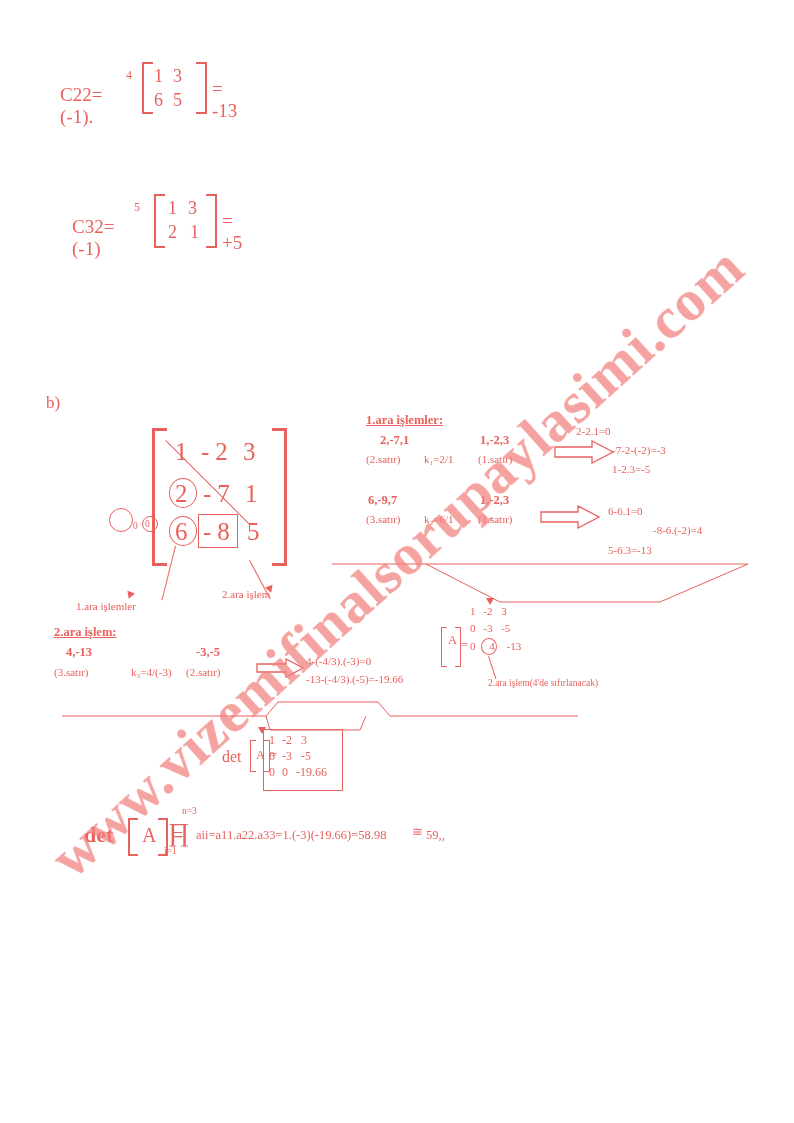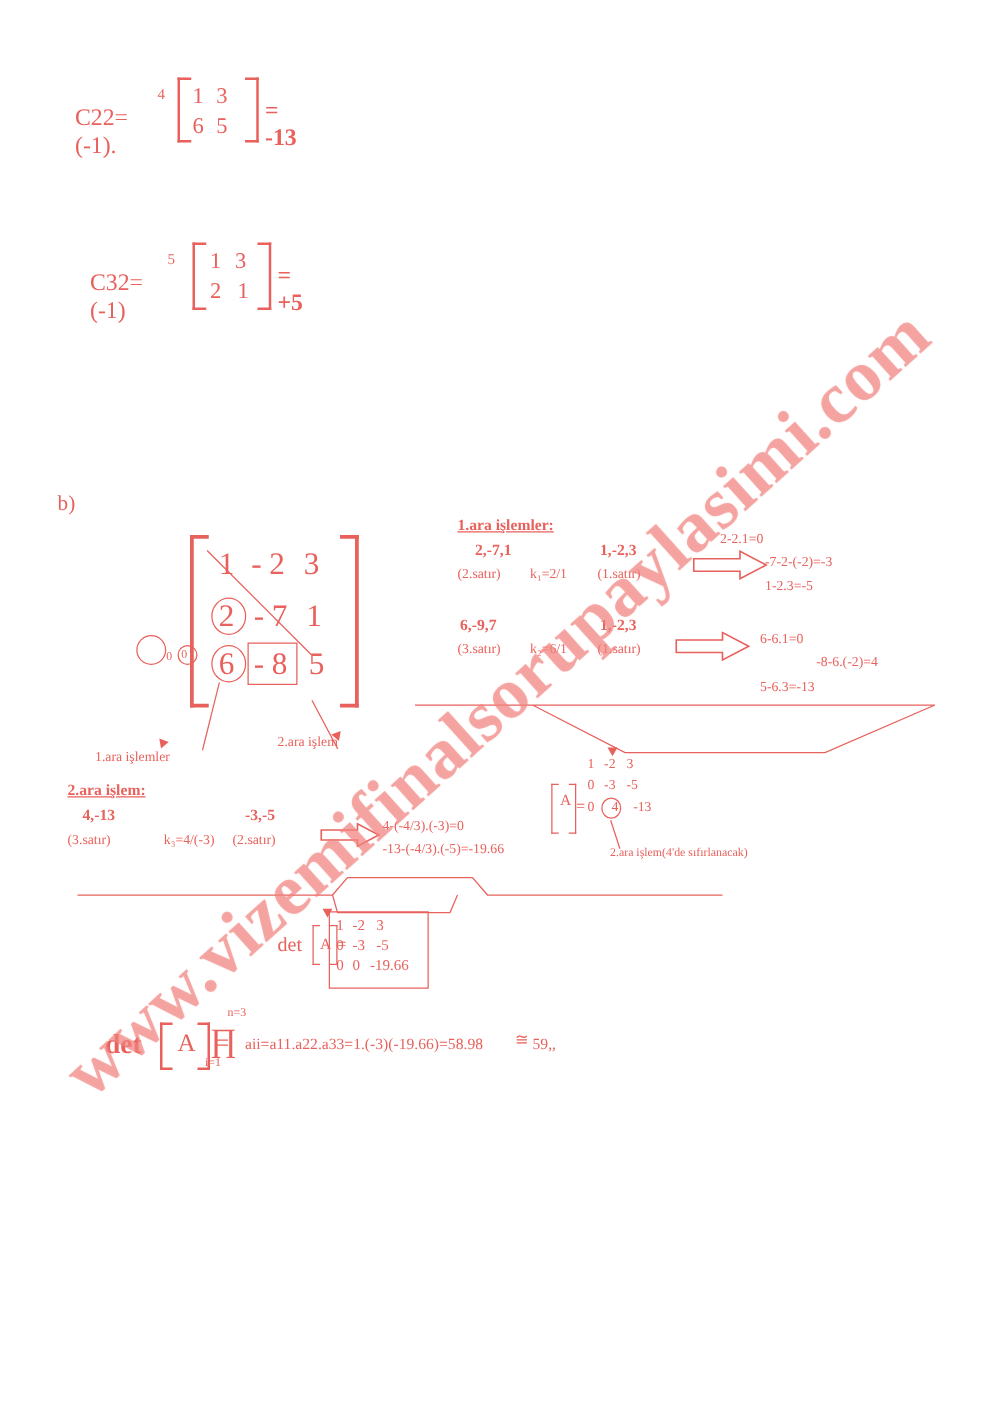--- a/index.html
+++ b/index.html
@@ -62,21 +62,20 @@
   }
   .mat-row {
     position: absolute;
     font-size: 18px;
     letter-spacing: 3px;
     font-family: "Liberation Serif", serif;
   }
   .eqres {
     position: absolute;
     font-size: 19px;
-    font-weight: bold;
   }
 
   
   .b-label { position: absolute; font-size: 17px; font-weight: normal; }
 
   .rounded-box {
     position: absolute;
     border: 1.5px solid #e8615c;
     border-radius: 14px;
     font-size: 11.5px;

